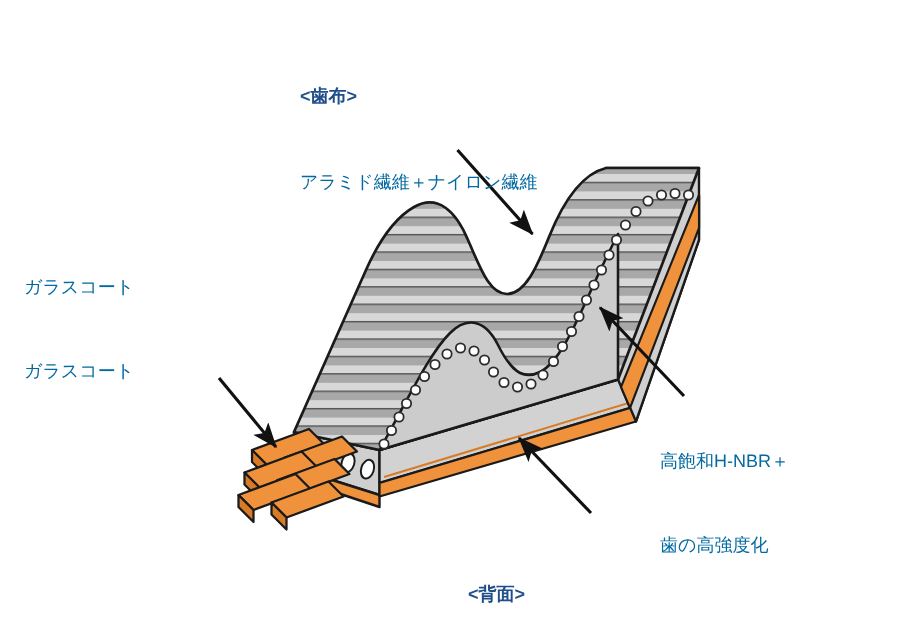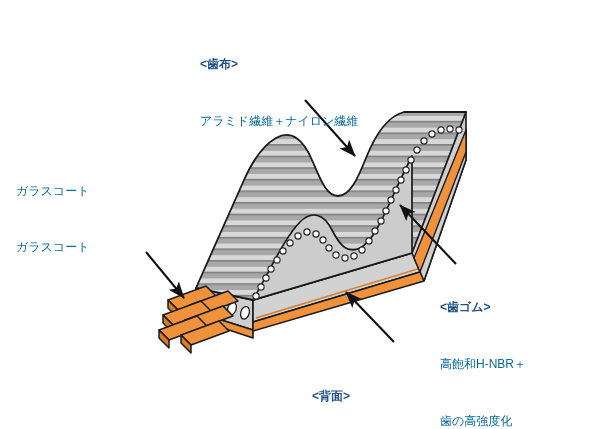--- a/index.html
+++ b/index.html
@@ -208,21 +208,20 @@
     <span class="head">&lt;歯布&gt;</span>
     <span class="body">アラミド繊維＋ナイロン繊維</span>
   </div>
 
   <div class="callout left" id="label-cord">
     <span class="body">ガラスコート</span>
     <span class="body">ガラスコート</span>
   </div>
 
   <div class="callout left" id="label-tooth-rubber">
-    <span class="head">&lt;歯ゴム&gt;</span>
     <span class="body">高飽和H-NBR＋</span>
     <span class="body">歯の高強度化</span>
   </div>
 
   <div class="callout left" id="label-back">
     <span class="head">&lt;背面&gt;</span>
     
     
   </div>
 

